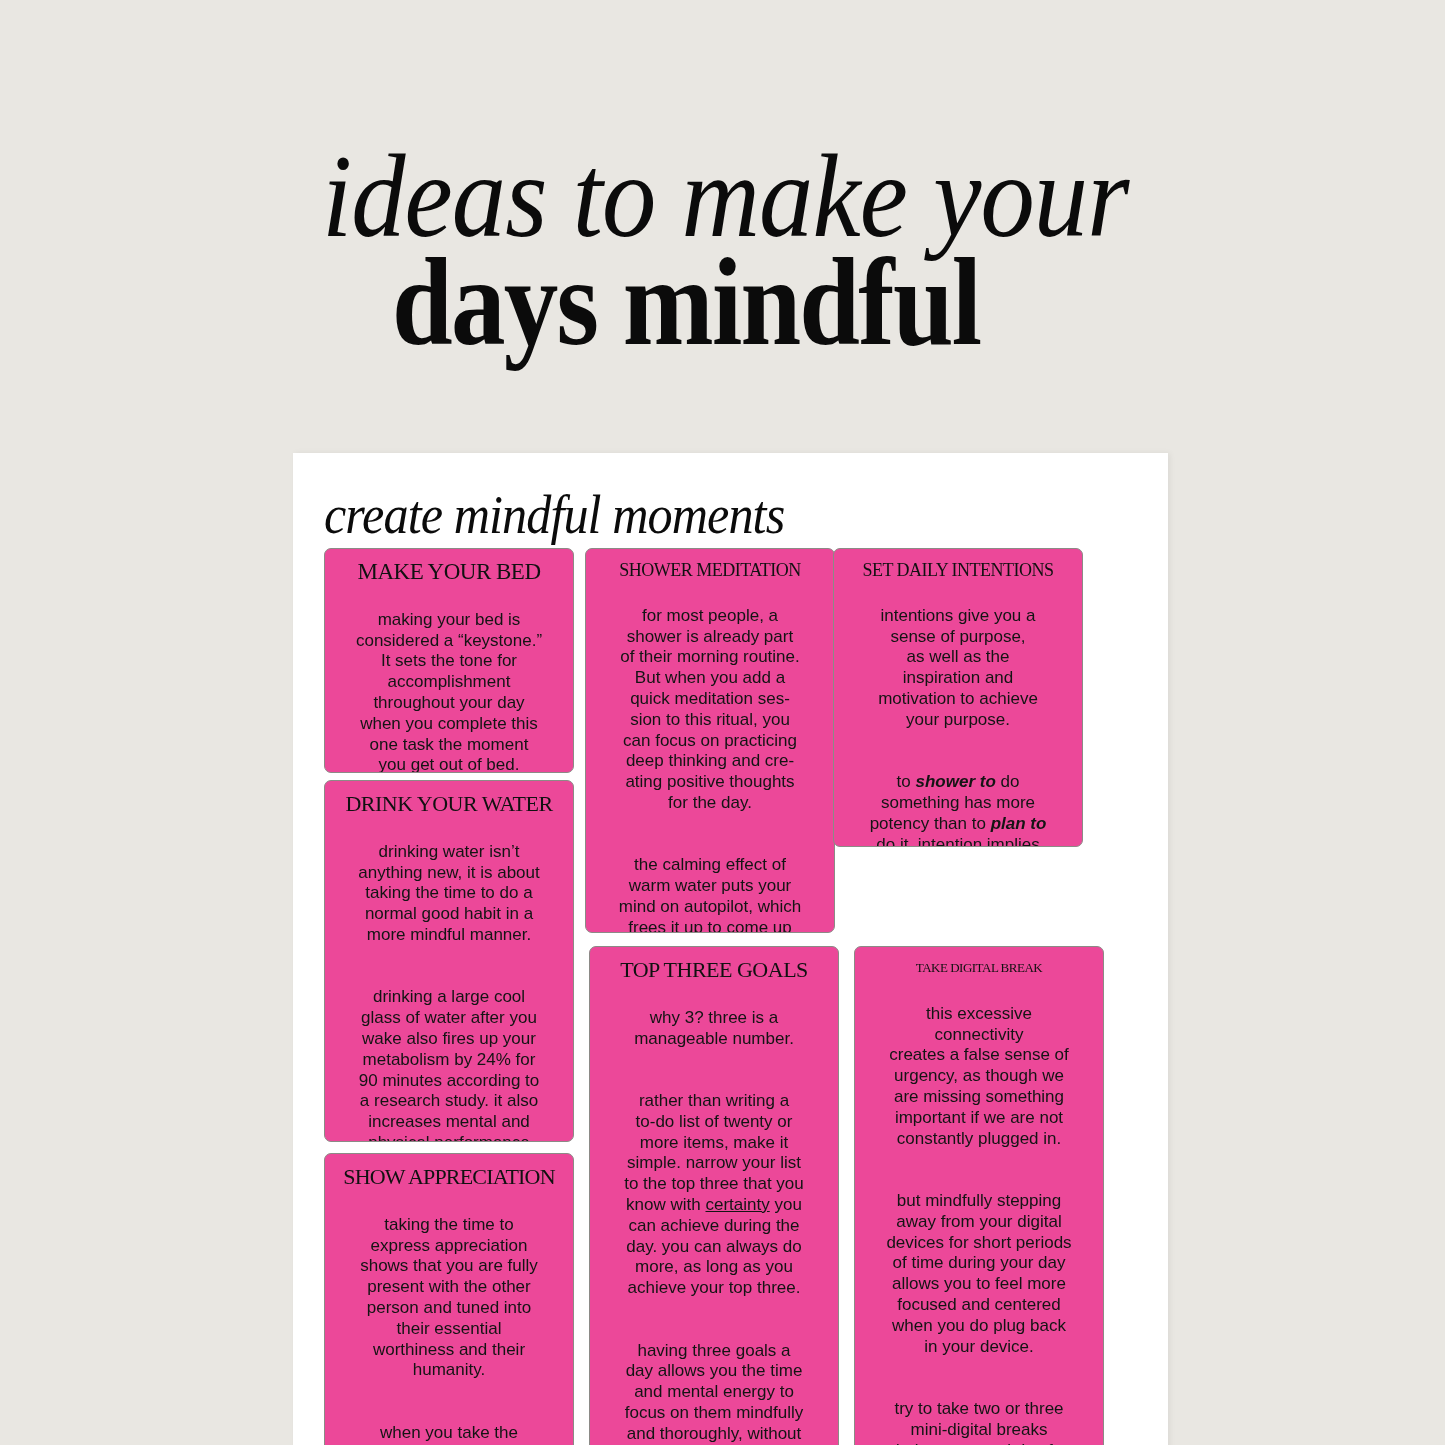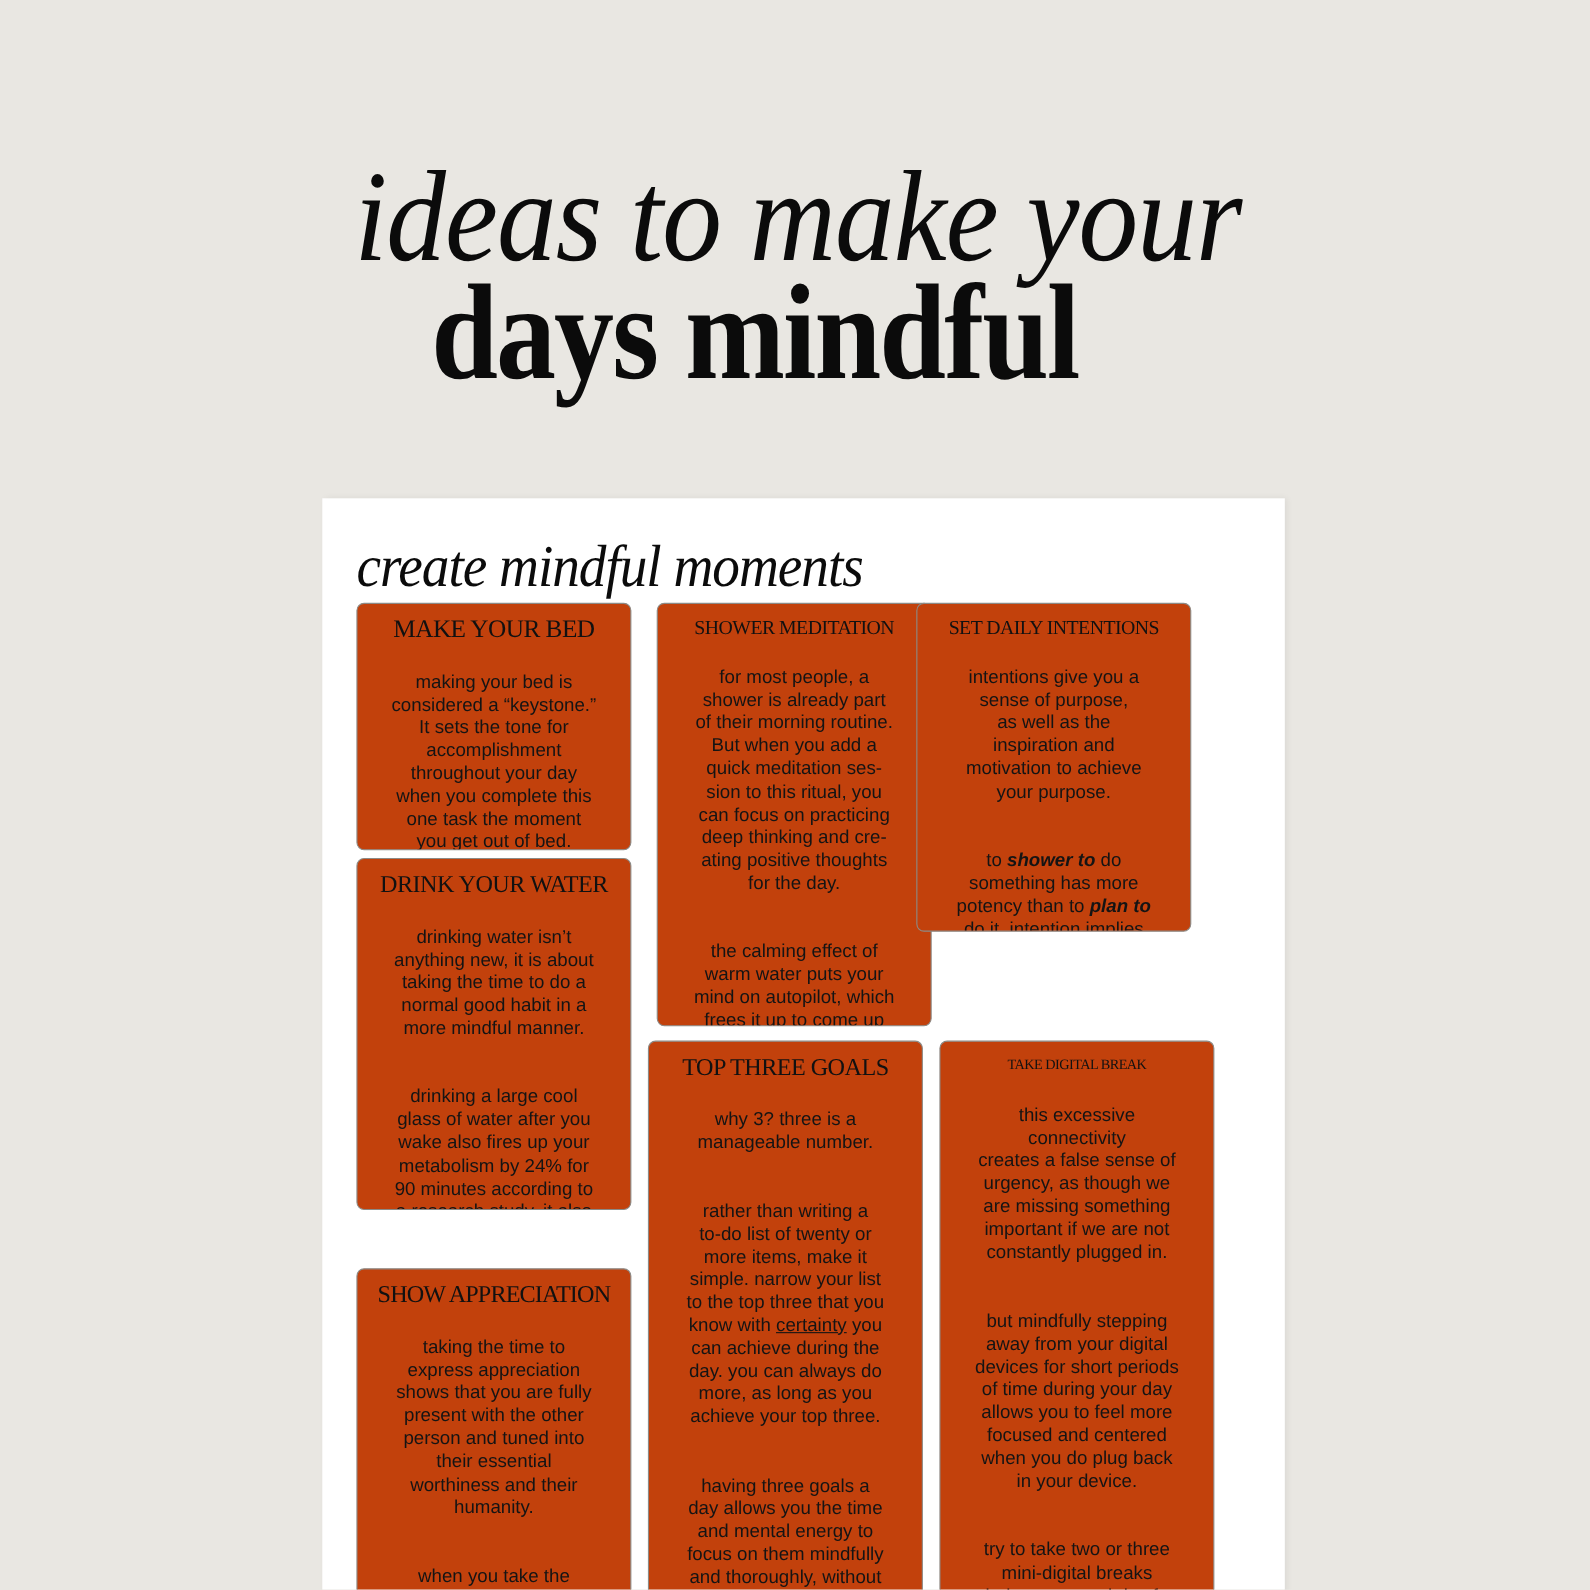--- a/index.html
+++ b/index.html
@@ -64,21 +64,21 @@
     letter-spacing: -1px;
     white-space: nowrap;
     transform: scaleX(0.93);
     transform-origin: left top;
     color: #0b0b0b;
   }
   .card {
     position: absolute;
     width: 250px;
     box-sizing: border-box;
-    background: #c2410c;
+    background: #ec4899;
     border: 1.5px solid #8c8a86;
     border-radius: 7px;
     text-align: center;
     padding: 6px 6px 0 6px;
     overflow: hidden;
   }
   .card-title {
     font-family: "Liberation Serif", "DejaVu Serif", serif;
     font-size: 22px;
     line-height: 34px;
@@ -124,21 +124,21 @@
 considered a “keystone.”
 It sets the tone for
 accomplishment
 throughout your day
 when you complete this
 one task the moment
 you get out of bed.</p>
     </div>
   </div>
 
-  <div class="card" style="left:31px; top:327px; height:320px;">
+  <div class="card" style="left:31px; top:327px; height:362px;">
     <div class="card-title" style="font-size:22px;">DRINK YOUR WATER</div>
     <div class="card-body">
       <p>drinking water isn’t
 anything new, it is about
 taking the time to do a
 normal good habit in a
 more mindful manner.</p>
       <p>drinking a large cool
 glass of water after you
 wake also fires up your
@@ -161,21 +161,21 @@
 person and tuned into
 their essential
 worthiness and their
 humanity.</p>
       <p>when you take the
 simple act of expressing
 appreciation, others will</p>
     </div>
   </div>
 
-  <div class="card" style="left:304px; top:95px; height:385px;">
+  <div class="card" style="left:292px; top:95px; height:385px;">
     <div class="card-title small">SHOWER MEDITATION</div>
     <div class="card-body">
       <p>for most people, a
 shower is already part
 of their morning routine.
 But when you add a
 quick meditation ses-
 sion to this ritual, you
 can focus on practicing
 deep thinking and cre-

